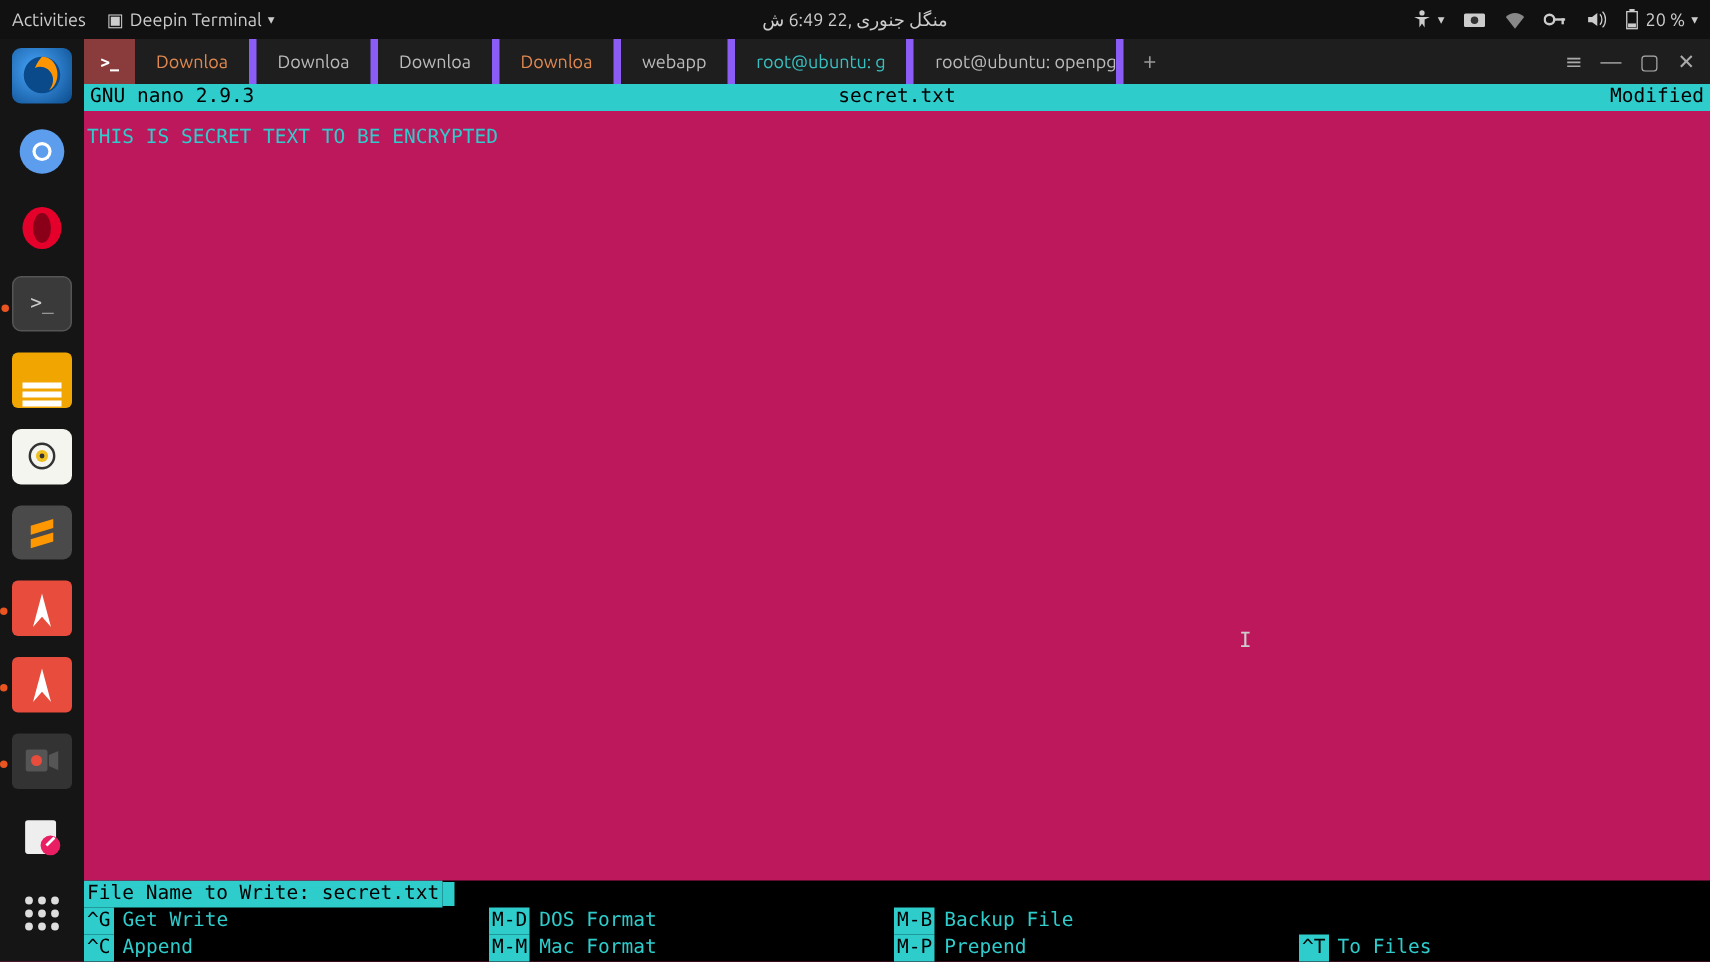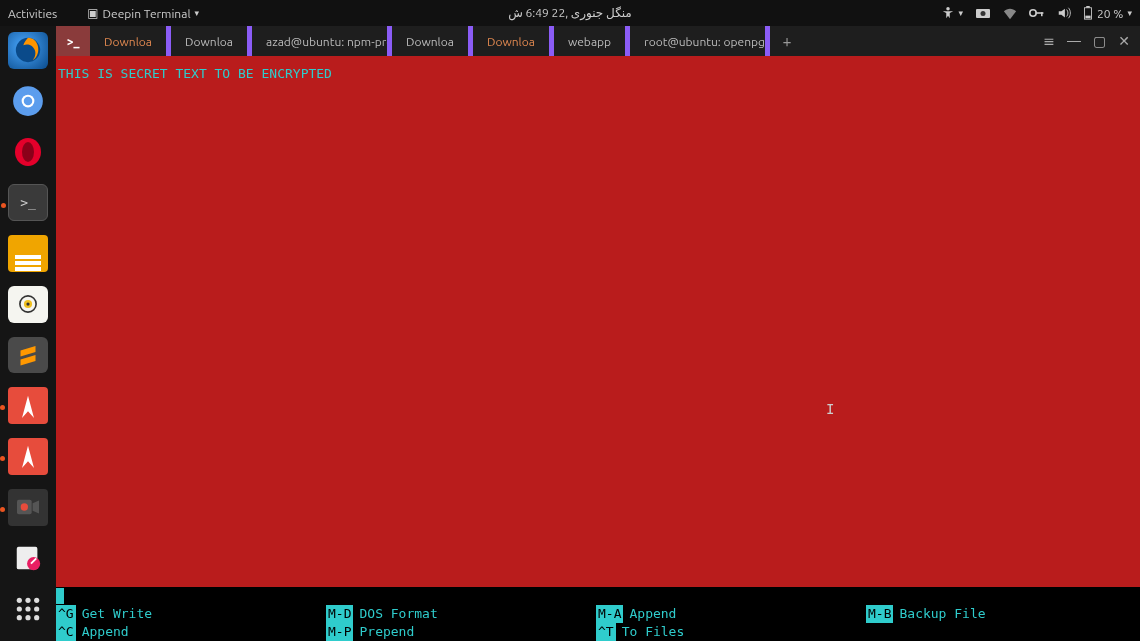--- a/index.html
+++ b/index.html
@@ -14,21 +14,21 @@
   .mono { font-family: "DejaVu Sans Mono", monospace; }
   
   .top-panel {
     height: 26px; width: 100%;
     background: #111;
     display: flex; align-items: center;
     font-size: 12px; color: #ccc;
     padding: 0 8px;
     position: relative;
   }
-  .top-left { display: flex; gap: 30px; align-items: center; }
+  .top-left { display: flex; gap: 14px; align-items: center; }
   .top-center { position: absolute; left: 50%; transform: translateX(-50%); }
   .top-right { margin-left: auto; display: flex; gap: 12px; align-items: center; }
   .top-right span, .top-left span { display: inline-flex; align-items: center; gap:4px;}
   .tri-down { font-size: 9px; }
   
   .dock {
     position: absolute; left: 0; top: 26px;
     width: 56px; height: calc(641px - 26px);
     background: rgba(20,20,20,0.8);
     display: flex; flex-direction: column; align-items: center;
@@ -73,21 +73,21 @@
   .nano-header {
     height: 18px; background:#2fcccc; color:#000;
     display:flex; font-size:13px; line-height:18px;
     padding: 0 4px;
   }
   .nano-header .left{ }
   .nano-header .center{ position:absolute; left:50%; transform:translateX(-50%); }
   .nano-header .right{ margin-left:auto;}
   
   .editor-body {
-    flex:1; background:#b91c1c; color:#2fcccc;
+    flex:1; background:#be185d; color:#2fcccc;
     padding: 10px 2px; font-size:13px;
     position:relative;
   }
   .cursor-i { position:absolute; left:770px; top:345px; color:#ccc; font-size:14px;}
   
   .prompt-line {
     height:18px; display:flex; align-items:center;
     font-size:13px; line-height:18px;
   }
   .prompt-line .hl { background:#2fcccc; color:#000; padding:0 2px;}
@@ -242,69 +242,75 @@
   </div>
 </div>
 
 <div class="term-window">
 
   <div class="tab-bar">
     <div class="first-cell">&gt;_</div>
     <div id="tabs-container" style="display:flex;">
         <div class="tab active">Downloa</div>
         <div class="tab ">Downloa</div>
-        <div class="tab ">azad@ubuntu: npm-prc</div>
         <div class="tab ">Downloa</div>
         <div class="tab active">Downloa</div>
         <div class="tab ">webapp</div>
+        <div class="tab active2">root@ubuntu: g</div>
         <div class="tab ">root@ubuntu: openpgp-rev</div>
       </div>
     <div class="tab-add">+</div>
     <div class="tab-controls">
       <span>≡</span>
       <span>—</span>
       <span>▢</span>
       <span>✕</span>
     </div>
   </div>
 
+  <div class="nano-header mono" style="position:relative;">
+    <span class="left">GNU nano 2.9.3</span>
+    <span class="center">secret.txt</span>
+    <span class="right">Modified</span>
+  </div>
 
   <div class="editor-body mono">
     <div>THIS IS SECRET TEXT TO BE ENCRYPTED</div>
     <div class="cursor-i">I</div>
   </div>
 
   <div class="prompt-line mono">
+    <span class="hl"><span>File Name to Write: </span><span>secret.txt</span></span>
       <span class="cursor-box"></span>
   </div>
 
   <div class="shortcut-row mono" id="sc-row-1">
       <div class="sc-cell sc-col1">
         <span class="sc-key">^G</span>
         <span>Get Write</span>
       </div>
       <div class="sc-cell sc-col2">
         <span class="sc-key">M-D</span>
         <span>DOS Format</span>
       </div>
-      <div class="sc-cell sc-col3">
-        <span class="sc-key">M-A</span>
-        <span>Append</span>
-      </div>
       <div class="sc-cell sc-col4">
         <span class="sc-key">M-B</span>
         <span>Backup File</span>
       </div>
     </div>
 
   <div class="shortcut-row mono" id="sc-row-2">
       <div class="sc-cell sc-col1">
         <span class="sc-key">^C</span>
         <span>Append</span>
       </div>
+      <div class="sc-cell sc-col2">
+        <span class="sc-key">M-M</span>
+        <span>Mac Format</span>
+      </div>
       <div class="sc-cell sc-col3">
         <span class="sc-key">M-P</span>
         <span>Prepend</span>
       </div>
       <div class="sc-cell sc-col4">
         <span class="sc-key">^T</span>
         <span>To Files</span>
       </div>
     </div>
 </div>

